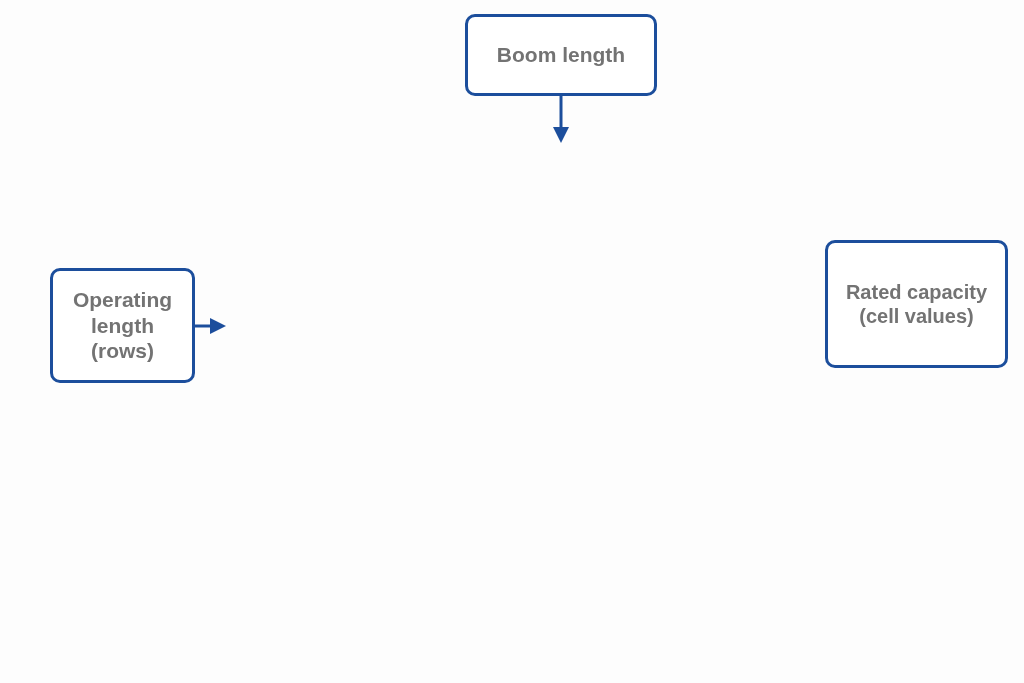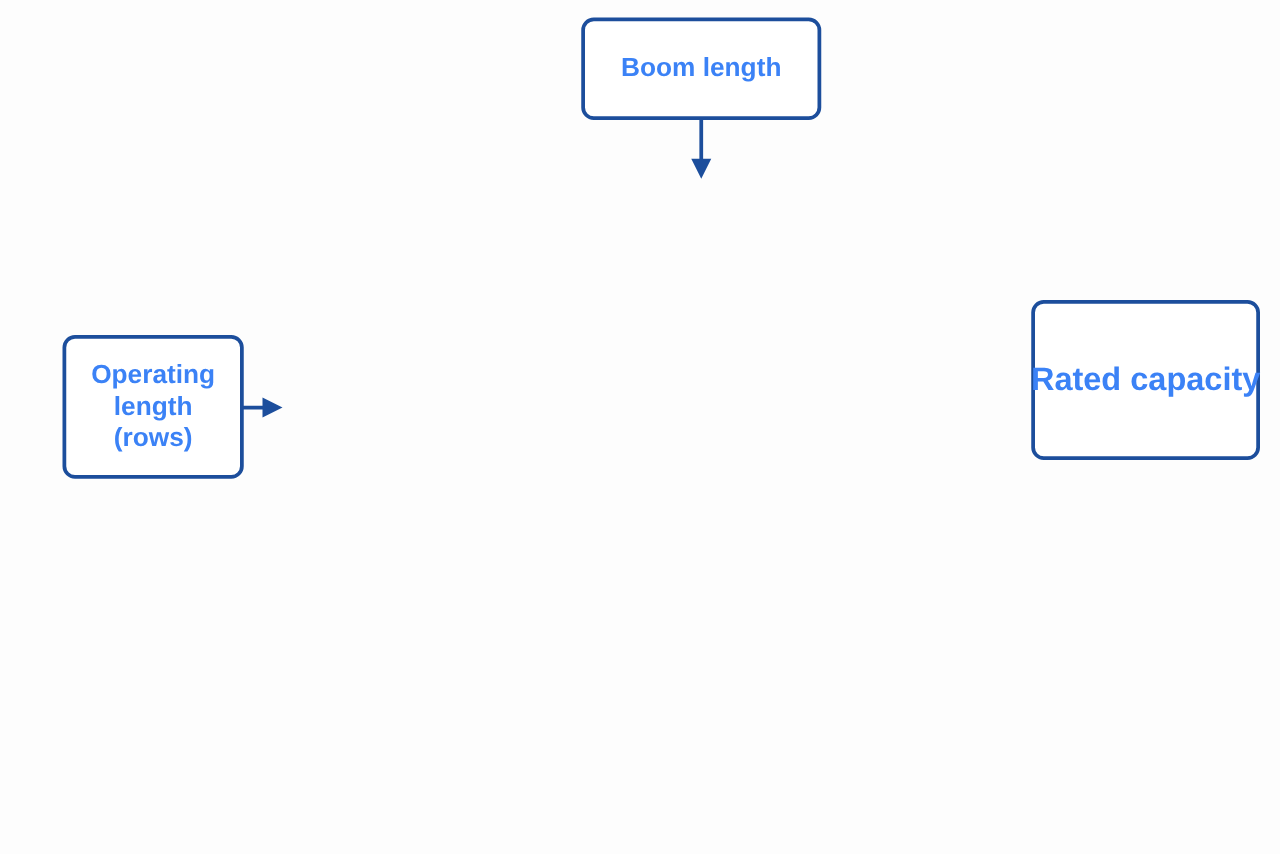--- a/index.html
+++ b/index.html
@@ -19,34 +19,34 @@
     height: 683px;
   }
 
   
   .callout {
     position: absolute;
     box-sizing: border-box;
     border: 3px solid #1c4e9c;
     border-radius: 10px;
     background: #ffffff;
-    color: #3b82f6;
+    color: #737373;
     font-weight: bold;
     display: flex;
     align-items: center;
     justify-content: center;
     text-align: center;
     line-height: 1.22;
     z-index: 4;
   }
   .callout .line { display: block; white-space: nowrap; }
 
   #callout-top    { left: 465px; top: 14px;  width: 192px; height: 82px;  font-size: 21px; }
   #callout-left   { left: 38px;  top: 268px; width: 145px; height: 115px; font-size: 21px; margin-left: 12px; }
-  #callout-right  { left: 825px; top: 240px; width: 183px; height: 128px; font-size: 26px; }
+  #callout-right  { left: 825px; top: 240px; width: 183px; height: 128px; font-size: 20px; }
 
   
   .connector { position: absolute; z-index: 3; }
 </style>
 </head>
 <body>
 
 <div id="canvas">
 
   <div class="callout" id="callout-top">
@@ -69,16 +69,17 @@
   </div>
 
   <svg class="connector" style="left:182px; top:305px;" width="48" height="42">
     <line x1="0" y1="21" x2="32" y2="21" stroke="#1c4e9c" stroke-width="3"></line>
     <polygon points="44,21 28,13 28,29" fill="#1c4e9c"></polygon>
   </svg>
 
   <div class="callout" id="callout-right">
     <div>
       <span class="line">Rated capacity</span>
+      <span class="line">(cell values)</span>
     </div>
 
 </div>
 
 </div>
 </body></html>

